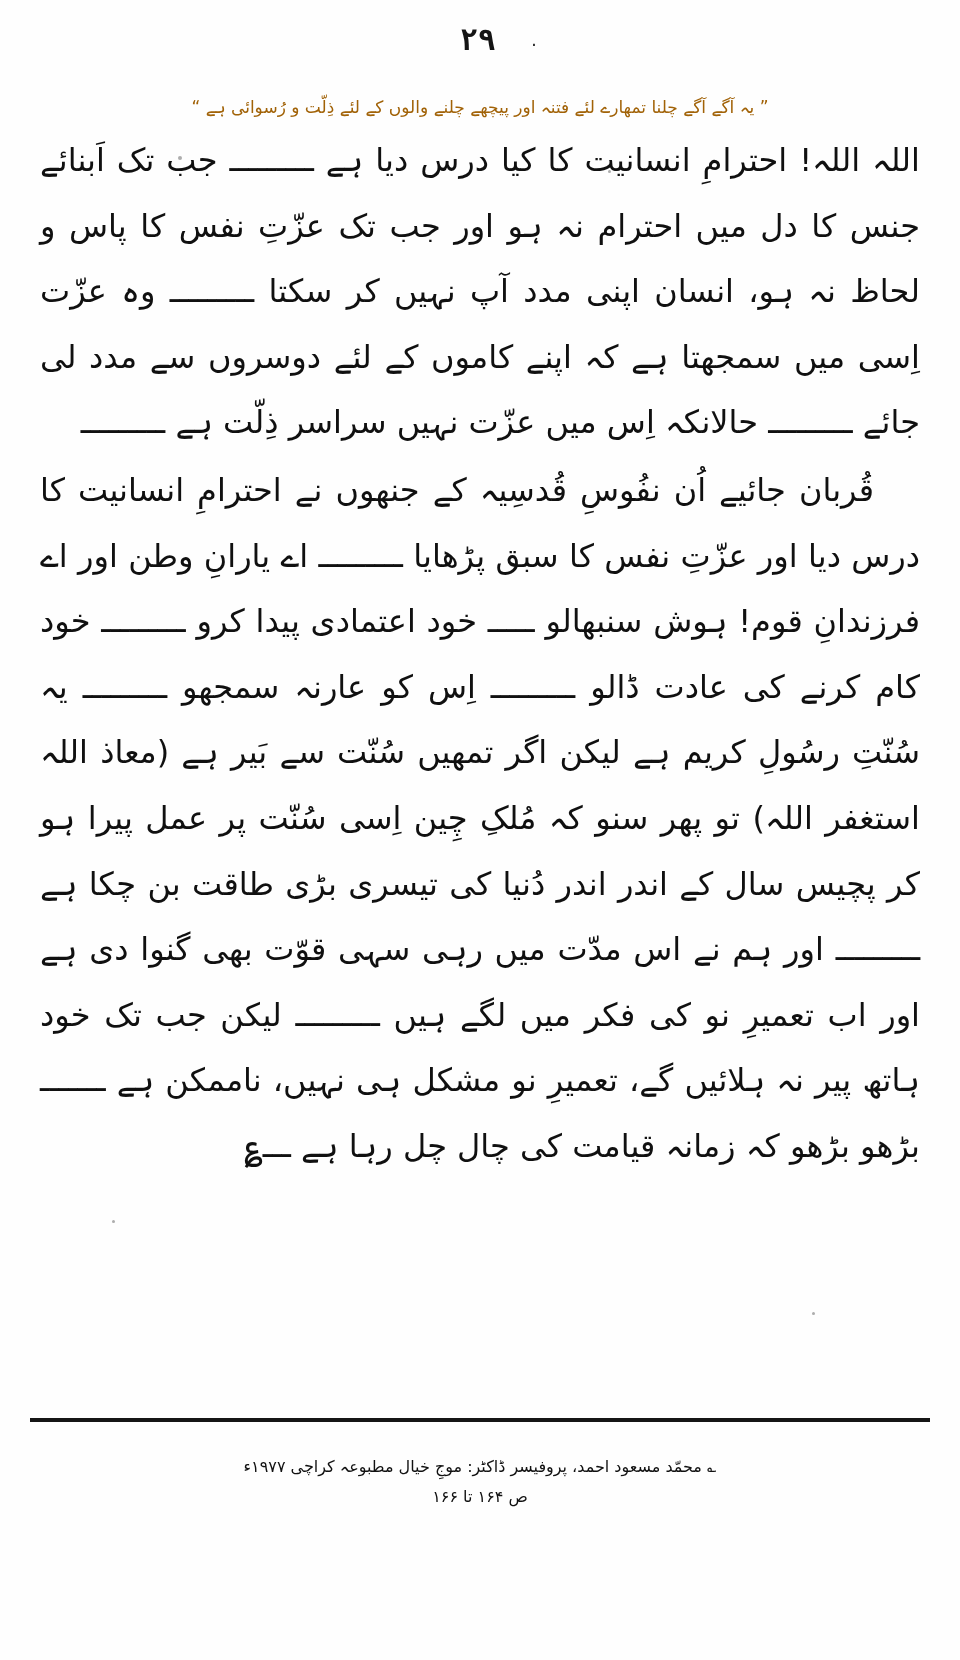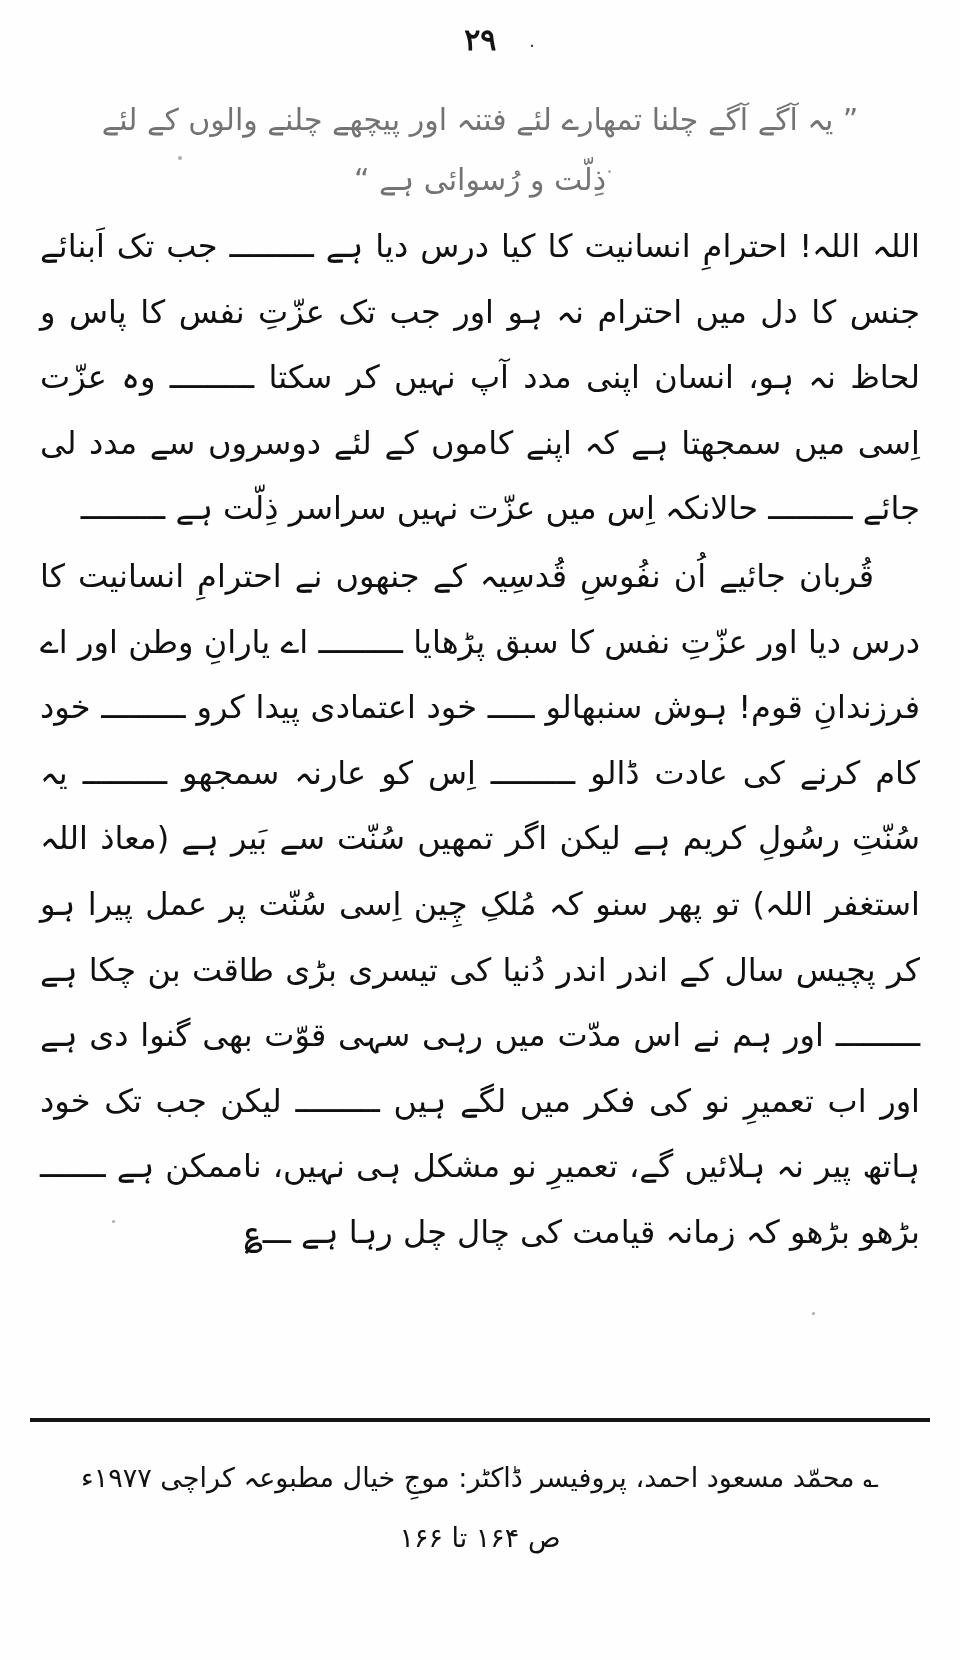--- a/index.html
+++ b/index.html
@@ -24,44 +24,44 @@
   .page-number {
     position: absolute;
     top: 22px;
     left: 0;
     right: 1px;
     text-align: center;
     font-size: 30px;
     font-weight: 700;
     letter-spacing: 1px;
     color: #141414;
-    font-family: Liberation Serif, serif;
+    font-family: Liberation Mono, monospace;
     padding-left: 40px;
   }
   .page-number .dot {
     display: inline-block;
     margin-left: 34px;
     font-size: 14px;
     vertical-align: middle;
     color: #333;
   }
   .body-text {
     position: absolute;
     top: 90px;
     left: 40px;
     width: 880px;
     direction: rtl;
     text-align: right;
     font-family: "DejaVu Sans", sans-serif;
   }
   .quote-block {
-    font-size: 30px;
+    font-size: 17px;
     line-height: 2.0;
     text-align: center;
-    color: #737373;
+    color: #a16207;
     margin-bottom: 4px;
     padding: 0 40px;
   }
   .para {
     font-size: 32px;
     line-height: 2.05;
     color: #101010;
     text-align: justify;
     text-align-last: right;
     margin: 0 0 2px 0;
@@ -77,28 +77,28 @@
     height: 4px;
     background: #151515;
   }
   .footer {
     position: absolute;
     left: 40px;
     right: 40px;
     top: 1452px;
     direction: rtl;
     text-align: center;
-    font-size: 27px;
+    font-size: 16px;
     line-height: 1.9;
     color: #111;
     font-family: "DejaVu Sans", sans-serif;
   }
   .footer .line2 {
     display: block;
-    margin-top: 9px;
+    margin-top: 0;
   }
   .speck {
     position: absolute;
     background: #6a6a6a;
     border-radius: 50%;
     opacity: .55;
   }
 </style>
 </head>
 <body>

